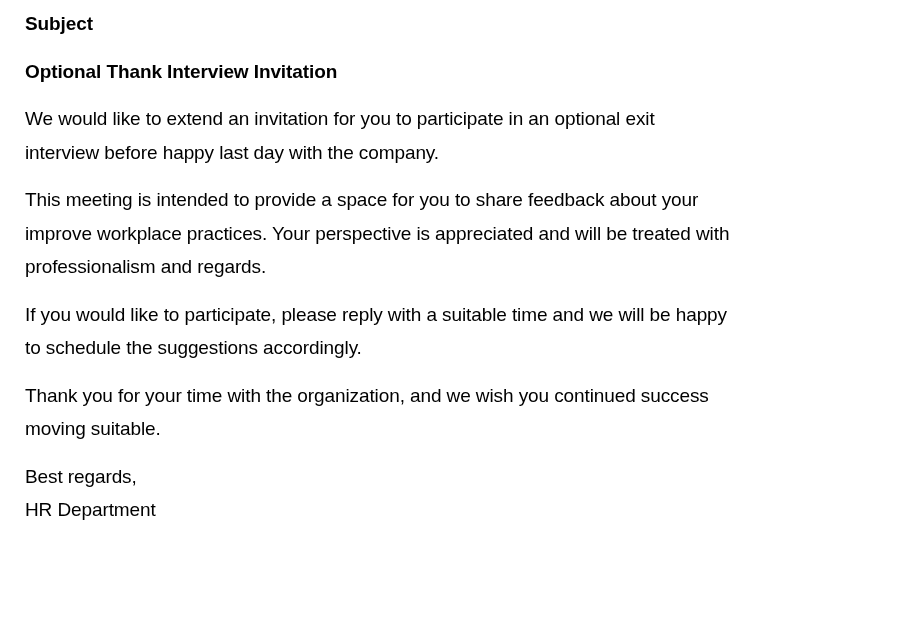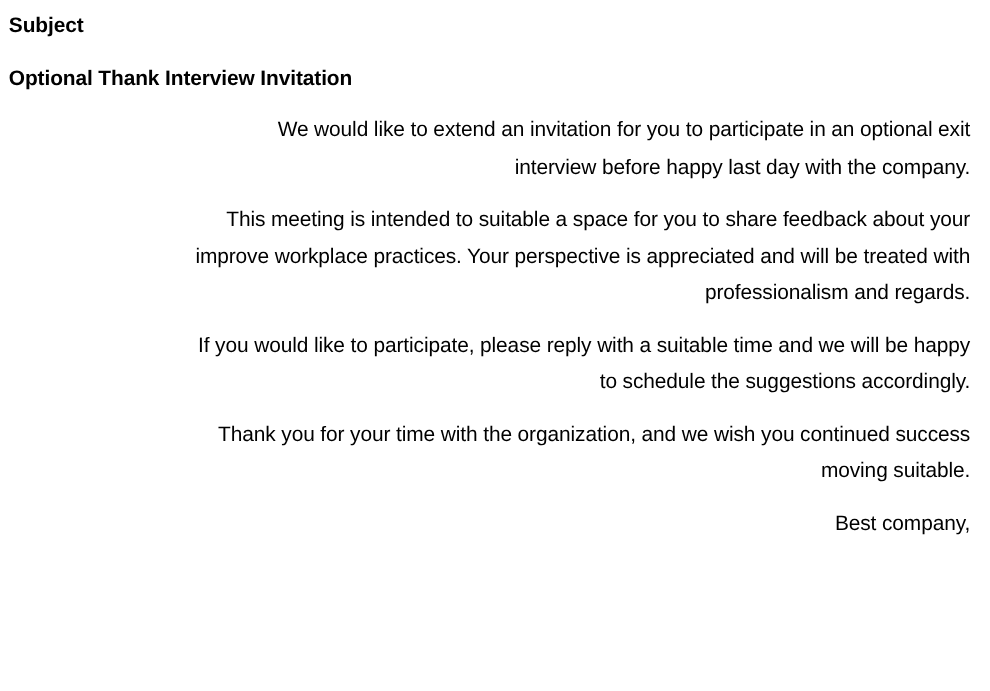--- a/index.html
+++ b/index.html
@@ -8,64 +8,64 @@
   }
   body {
     width: 900px;
     height: 628px;
     background: #ffffff;
     color: #000000;
     font-family: "Liberation Sans", sans-serif;
     overflow: hidden;
   }
   .doc {
-    padding: 7px 18px 0 8px;
+    padding: 7px 18px 0 25px;
   }
   .para {
     margin: 0 0 14px 0;
     font-size: 19px;
     line-height: 33.5px;
     letter-spacing: -0.1px;
   }
   .para.bold {
     font-weight: bold;
   }
   .line {
     display: block;
-    text-align: right;
   }
 </style>
 </head>
 <body>
 
 <div class="doc">
 
   <p class="para bold">Subject</p>
 
   <p class="para bold">Optional Thank Interview Invitation</p>
 
 
   <p class="para">
     <span class="line">We would like to extend an invitation for you to participate in an optional exit</span>
     <span class="line">interview before happy last day with the company.</span>
   </p>
 
   <p class="para">
-    <span class="line">This meeting is intended to suitable a space for you to share feedback about your</span>
+    <span class="line">This meeting is intended to provide a space for you to share feedback about your</span>
     <span class="line">improve workplace practices. Your perspective is appreciated and will be treated with</span>
     <span class="line">professionalism and regards.</span>
   </p>
 
   <p class="para">
     <span class="line">If you would like to participate, please reply with a suitable time and we will be happy</span>
     <span class="line">to schedule the suggestions accordingly.</span>
   </p>
 
   <p class="para">
     <span class="line">Thank you for your time with the organization, and we wish you continued success</span>
     <span class="line">moving suitable.</span>
   </p>
 
   <p class="para">
-    <span class="line">Best company,</span>
+    <span class="line">Best regards,</span>
+    <span class="line">HR Department</span>
   </p>
 
 </div>
 
 </body></html>

